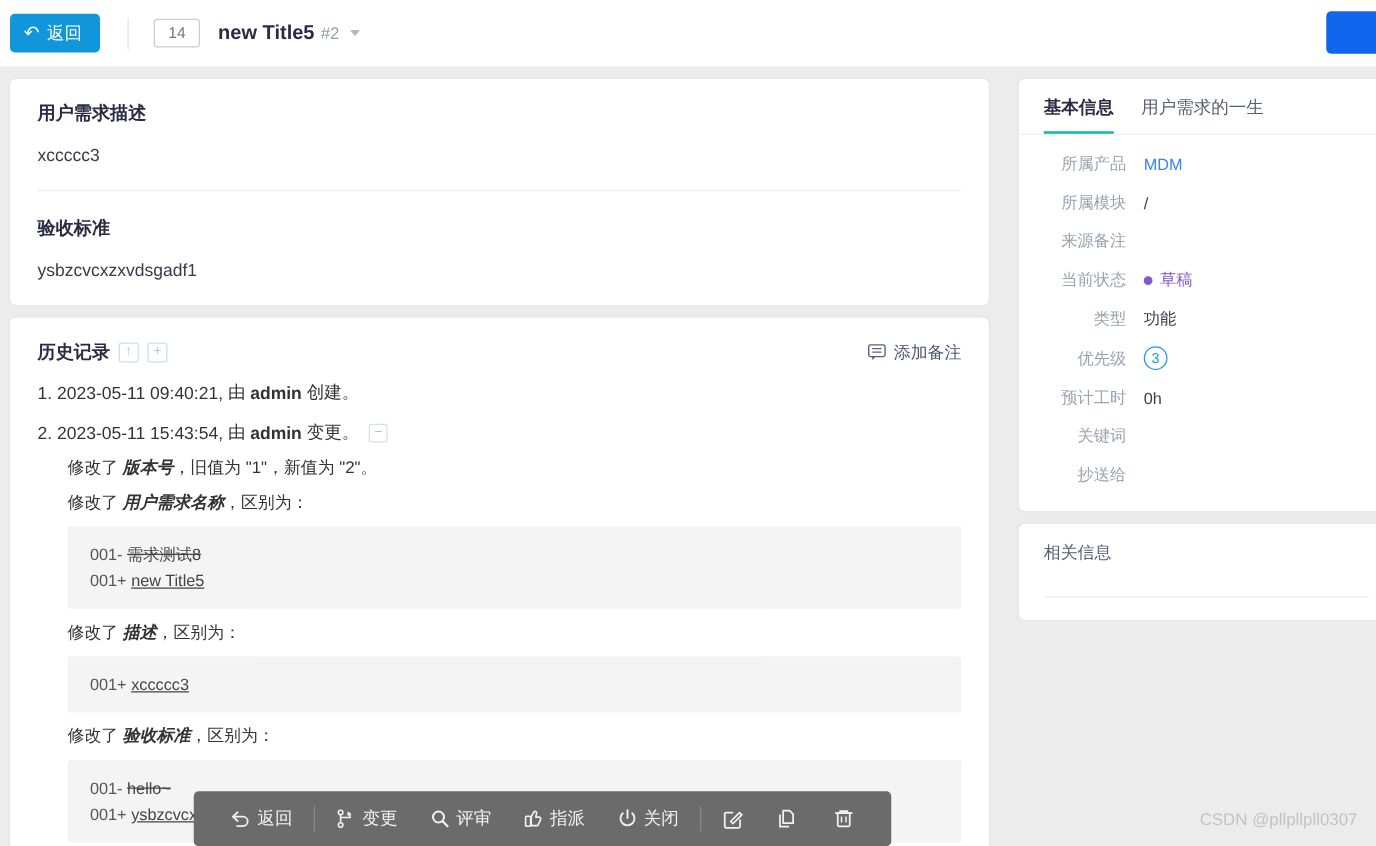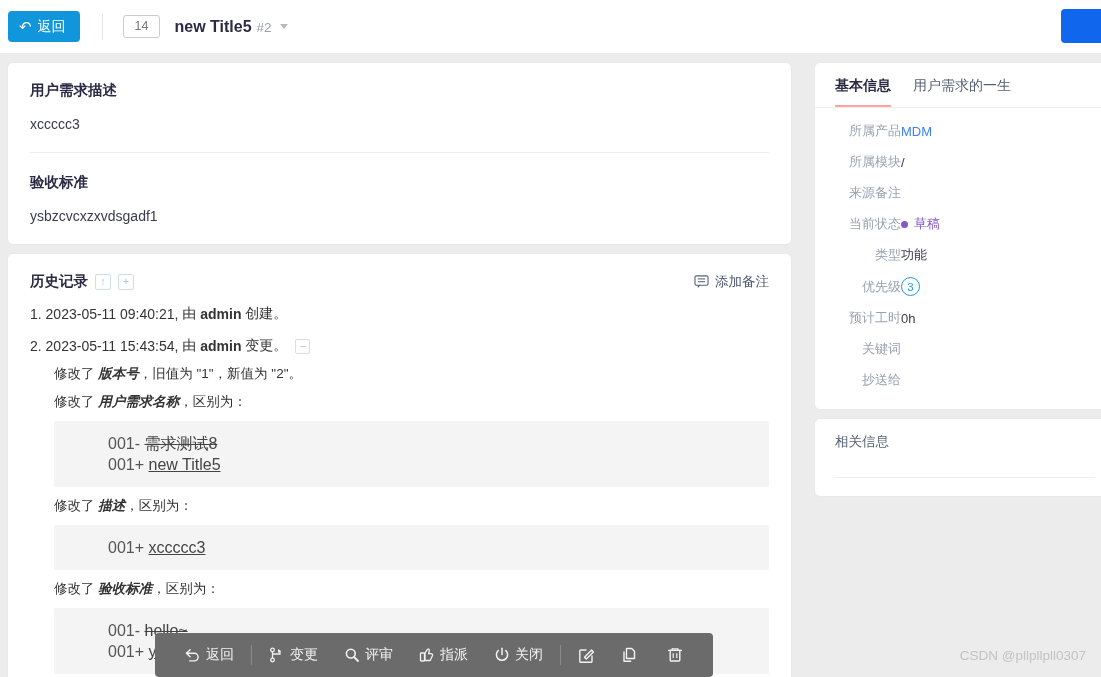--- a/index.html
+++ b/index.html
@@ -92,32 +92,32 @@
     color: #b3bac5; font-size: 11px; line-height: 1; cursor: pointer; background: #fff;
   }
   .chg-line {
     font-size: 13.5px; color: #333; margin-top: 10px; margin-left: 24px;
   }
   .chg-line i { font-style: italic; font-weight: bold; }
   .diff-box {
     background: #f4f4f4; margin: 10px 0 0 24px;
     padding: 12px 0 12px 18px; border-radius: 2px;
   }
-  .diff-row { font-size: 16px; color: #444; line-height: 21px; margin-left: 36px; }
+  .diff-row { font-size: 13px; color: #444; line-height: 21px; }
   .diff-row .ln { color: #555; }
   .diff-del { text-decoration: line-through; }
   .diff-add { text-decoration: underline; }
 
   
   .tabs { display: flex; gap: 22px; padding: 14px 20px 0 20px; border-bottom: 1px solid #eee; }
   .tab { font-size: 14px; color: #555f72; padding-bottom: 10px; cursor: pointer; }
-  .tab.active { color: #2b2b45; font-weight: bold; border-bottom: 2px solid #fca5a5; }
+  .tab.active { color: #2b2b45; font-weight: bold; border-bottom: 2px solid #14b8a6; }
   .fields { padding: 14px 18px 18px 8px; }
   .frow { display: flex; align-items: center; margin-bottom: 13px; min-height: 18px; }
-  .flabel { width: 78px; text-align: right; font-size: 13px; color: #9aa2b0; }
+  .flabel { width: 78px; text-align: right; font-size: 13px; color: #9aa2b0; margin-right: 14px; }
   .fvalue { font-size: 13px; color: #3a3a4a; display: flex; align-items: center; }
   .fvalue.link { color: #3b82f6; cursor: pointer; }
   .dot { width: 7px; height: 7px; border-radius: 50%; background: #8359c7; margin-right: 6px; }
   .status-draft { color: #8359c7; }
   .pri-badge {
     width: 19px; height: 19px; border-radius: 50%;
     border: 1.6px solid #1e9ae8; color: #1e9ae8;
     font-size: 11.5px; display: flex; align-items: center; justify-content: center;
   }
   .rel-card { margin-top: 10px; padding: 14px 20px 18px 20px; }

